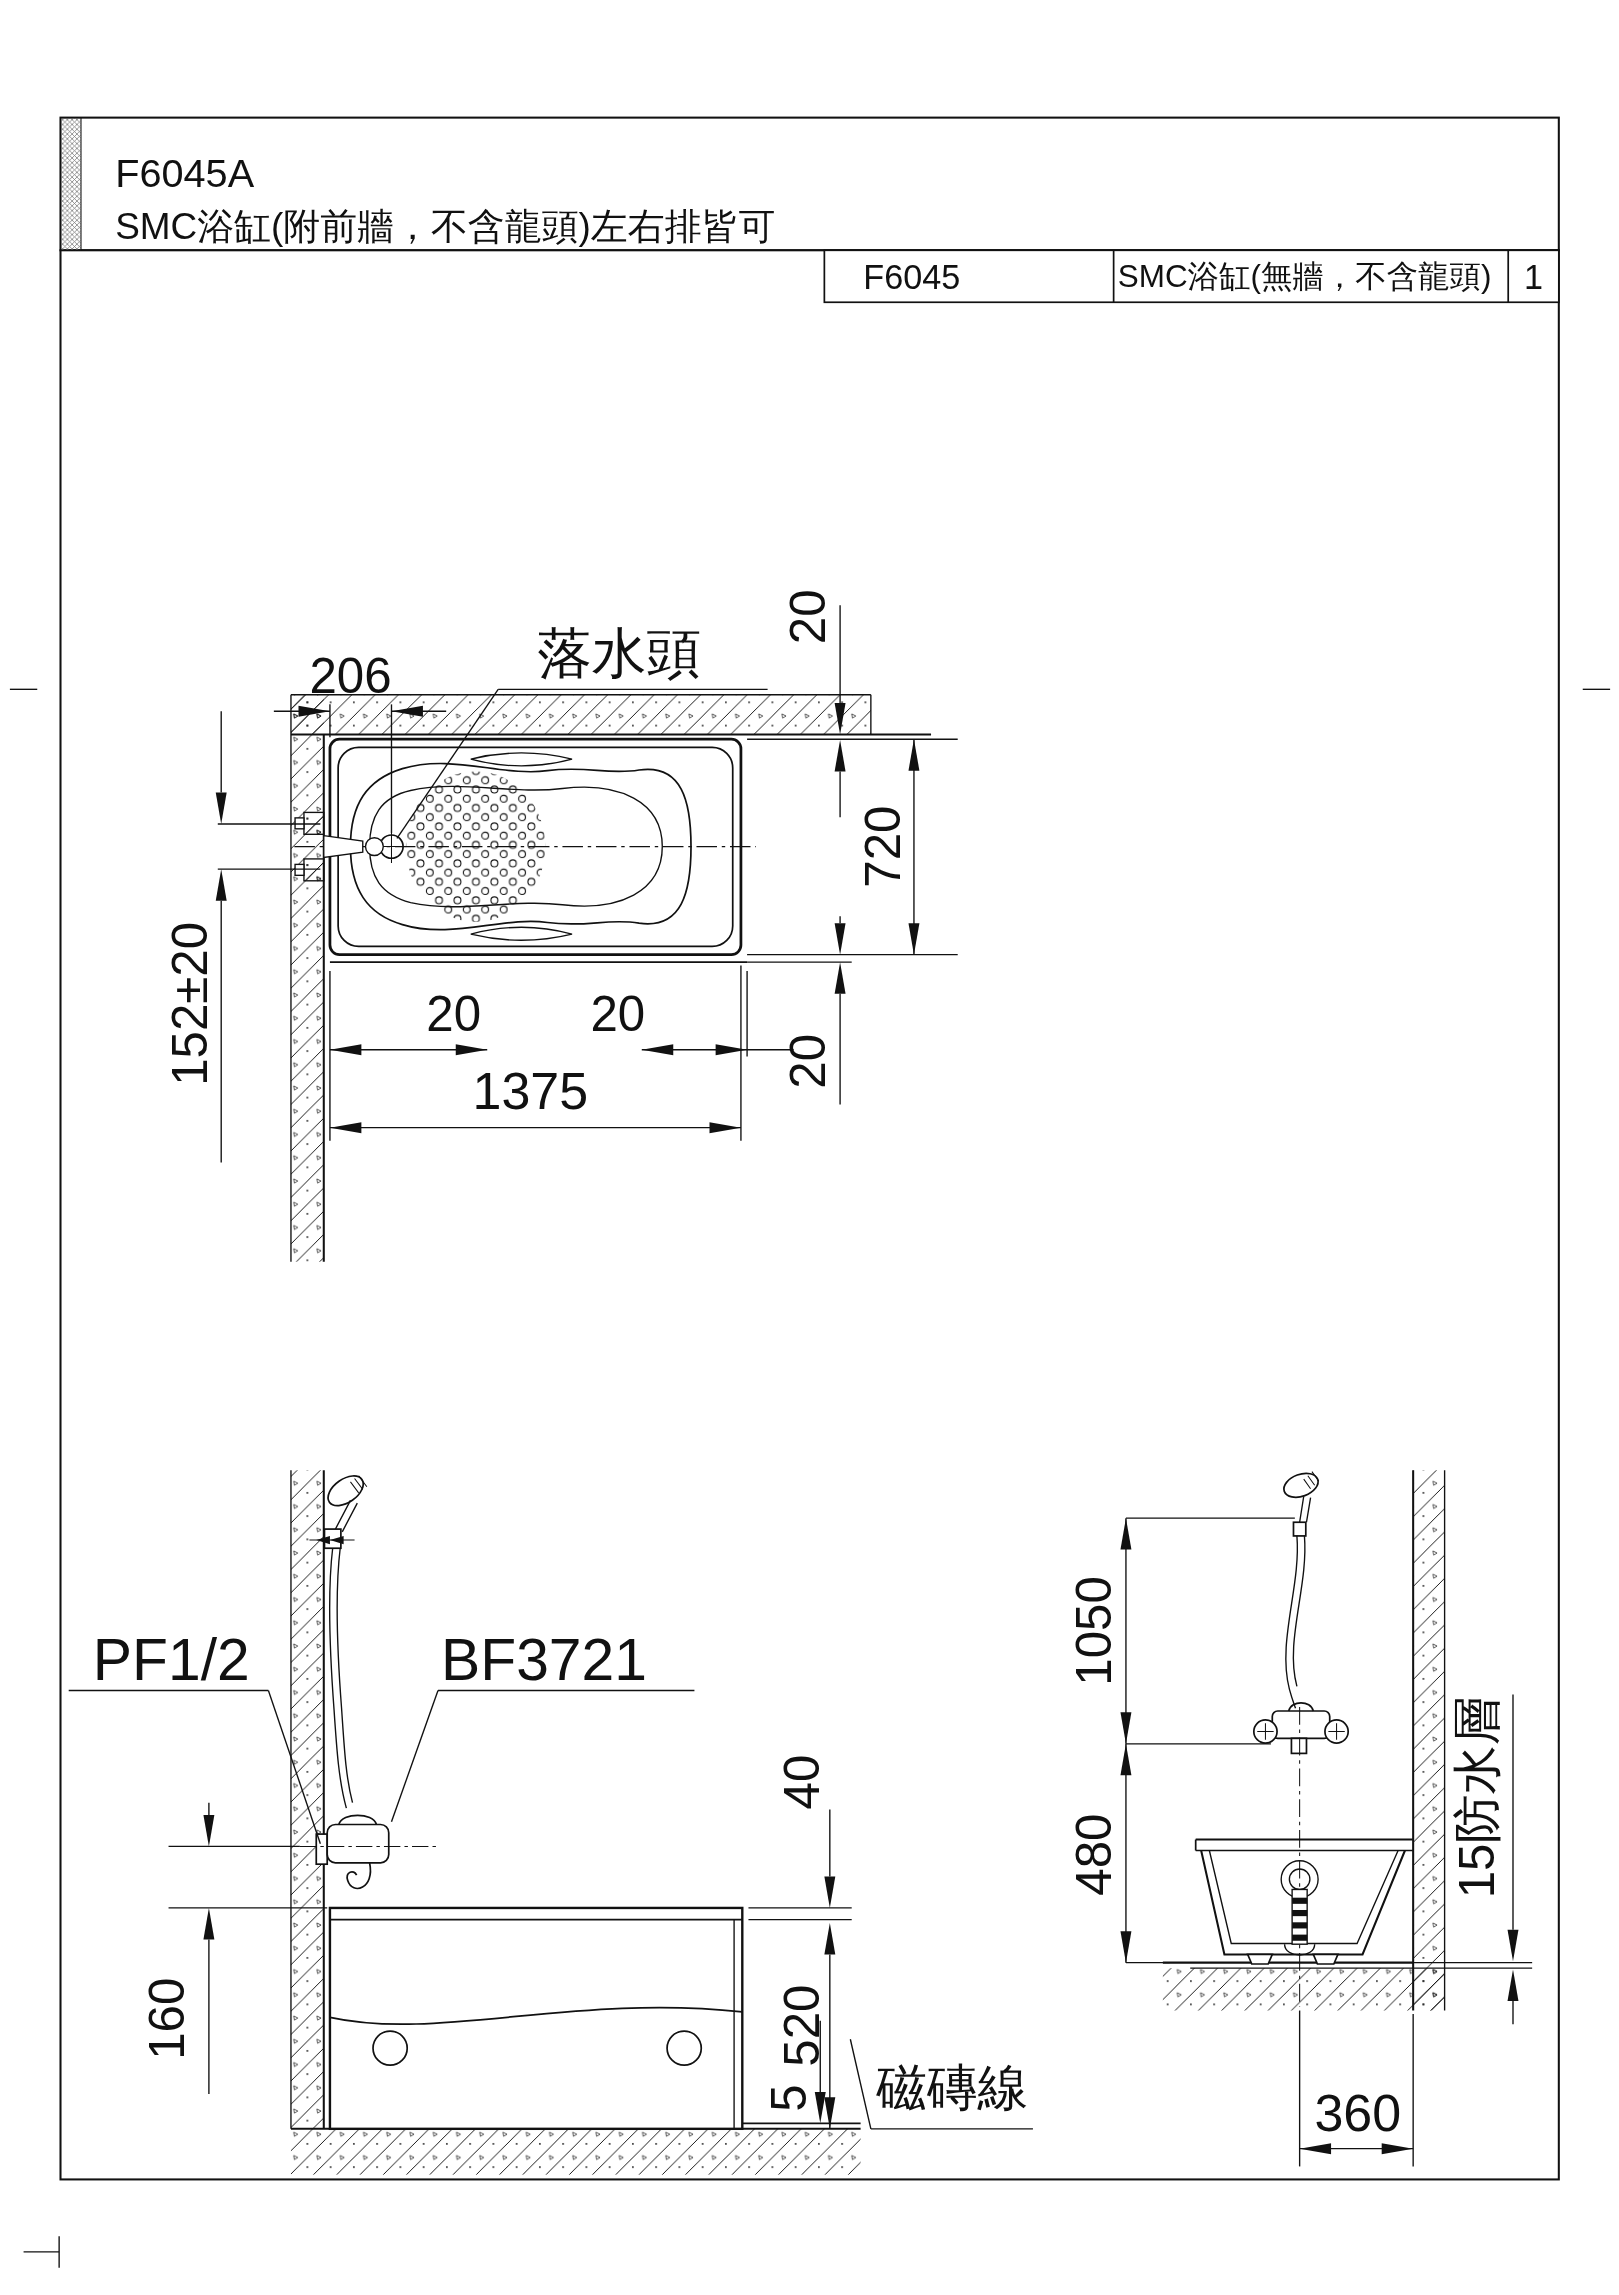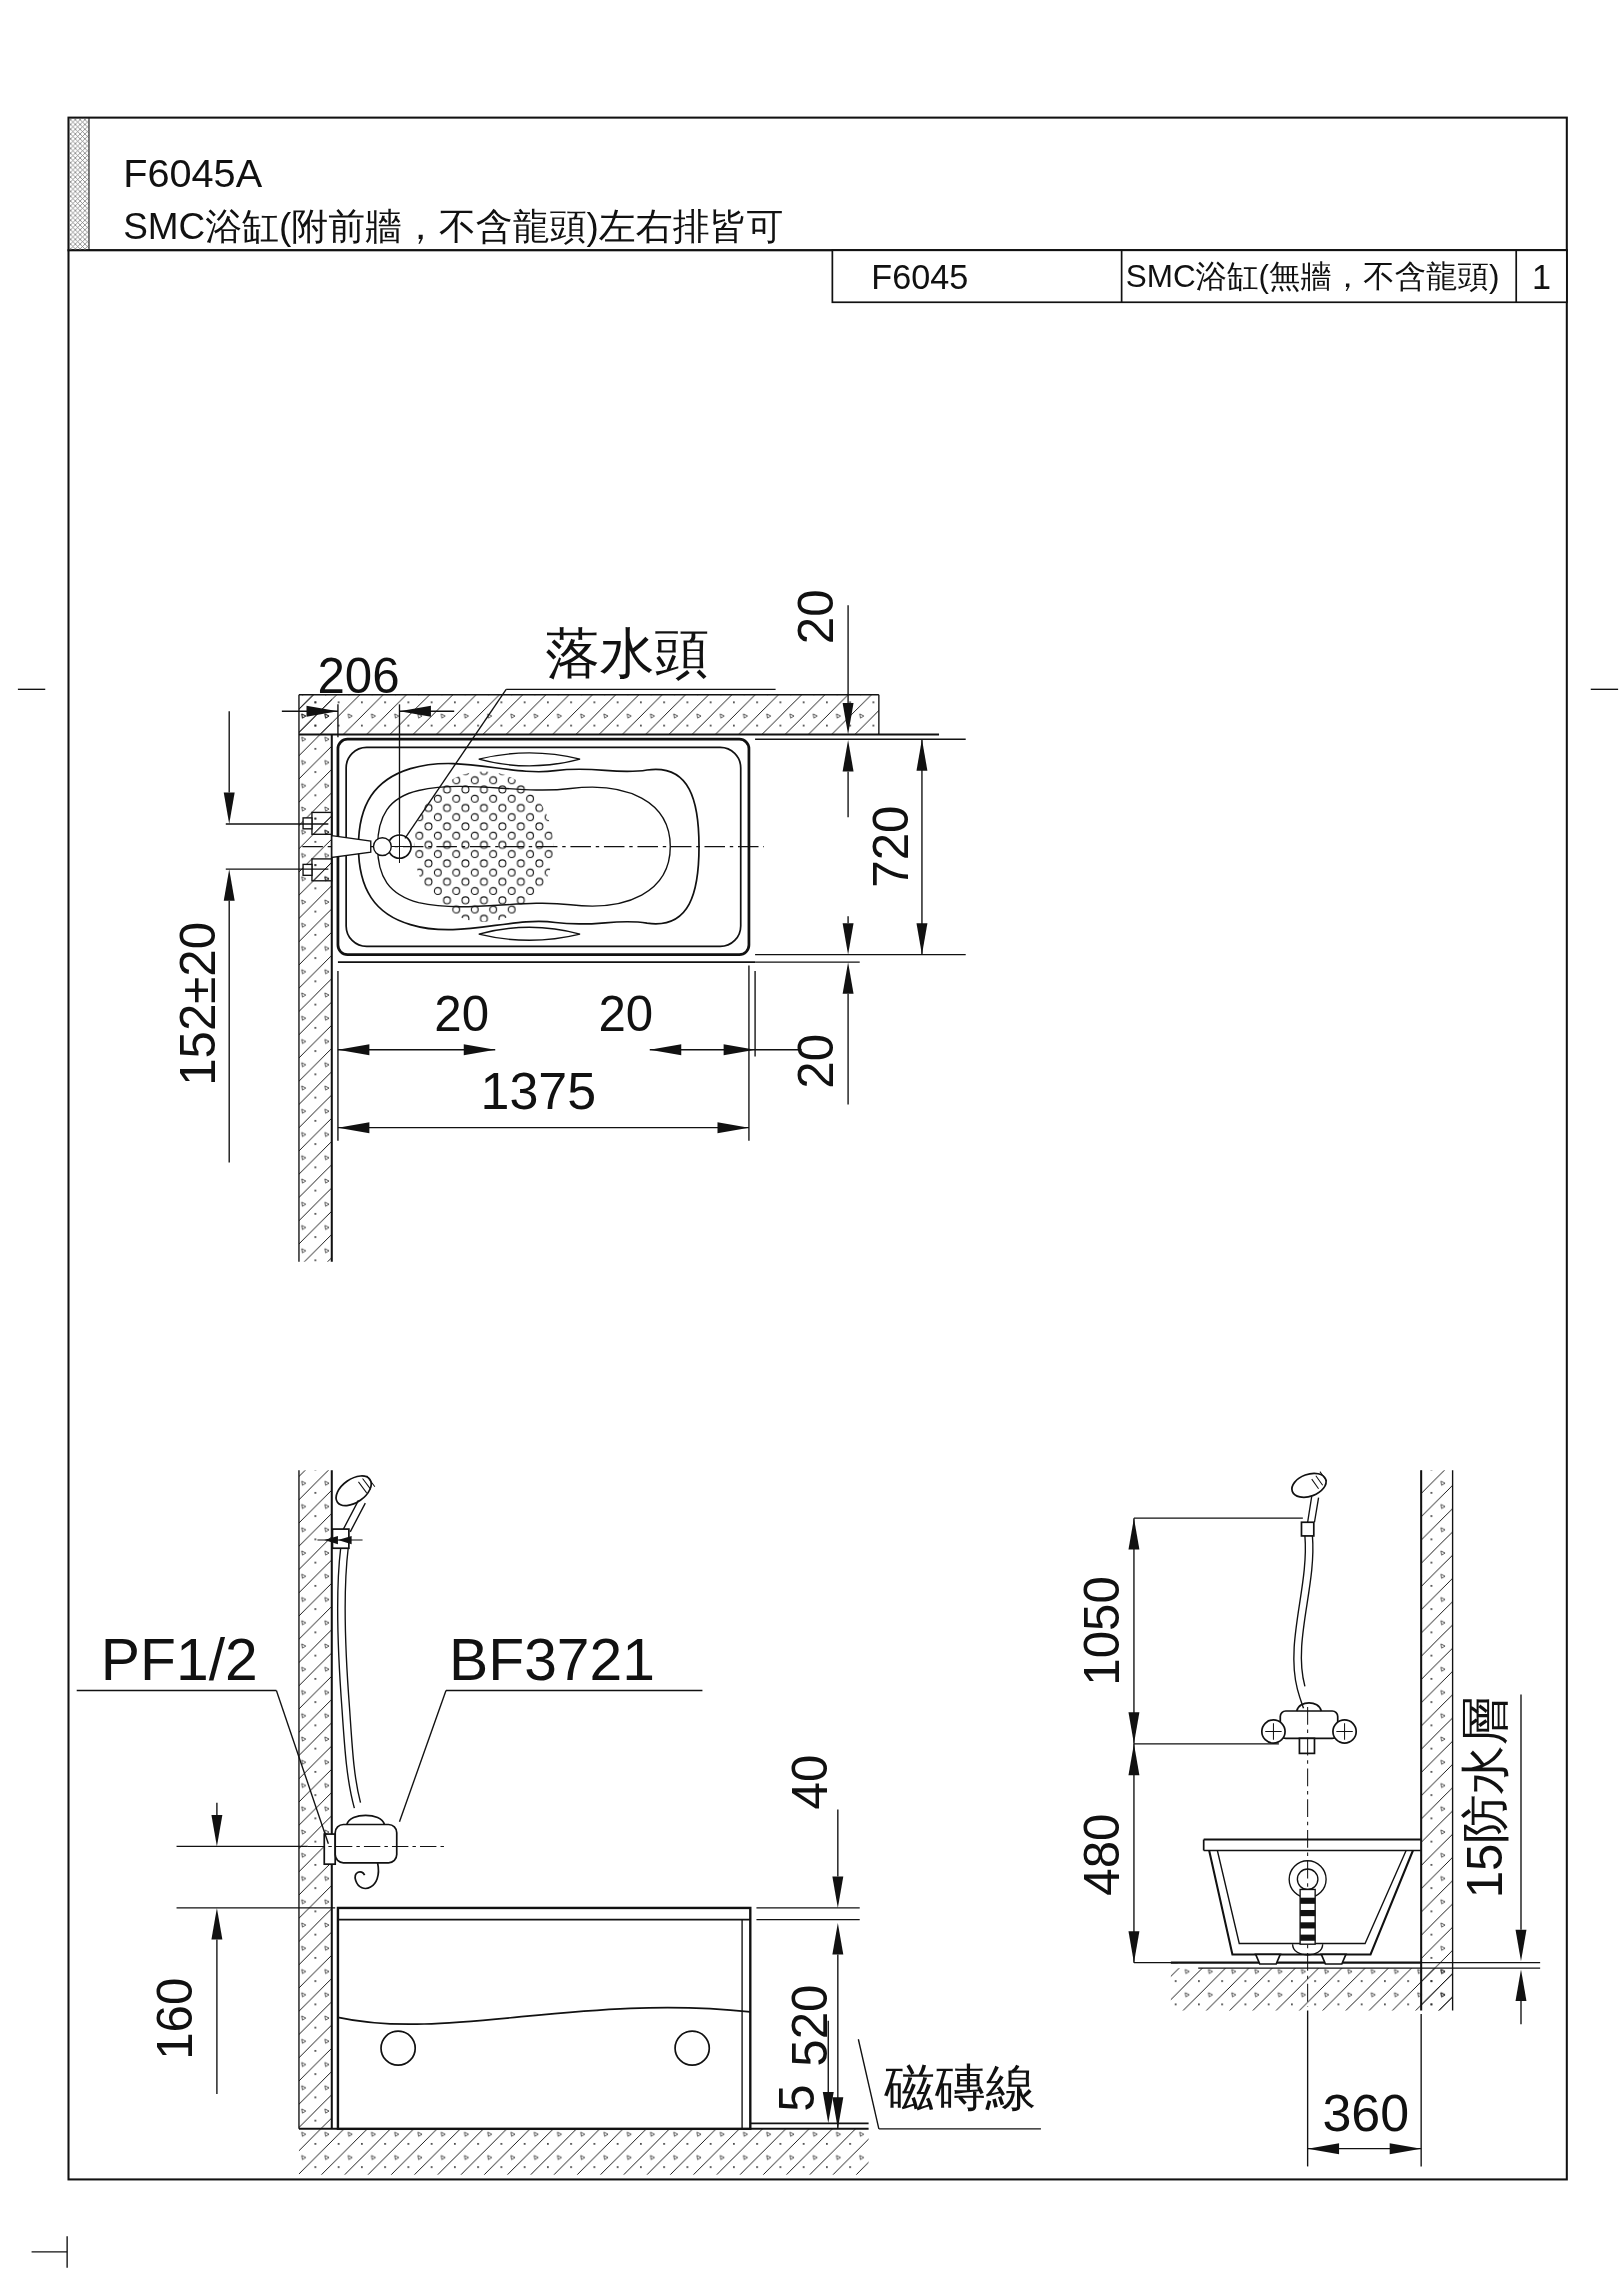--- a/index.html
+++ b/index.html
@@ -1,17 +1,17 @@
 <!DOCTYPE html>
 <html style="font-size:11px"><head>
 <meta charset="utf-8">
 <style>
   html,body{margin:0;padding:0;background:#ffffff;}
   body{font-family:"Liberation Sans","DejaVu Sans",sans-serif;}
-  #sheet{width:1432px;height:2295px;position:relative;background:#ffffff;padding-left:8px;}
+  #sheet{width:1432px;height:2295px;position:relative;background:#ffffff;}
   svg{display:block;}
   svg text{fill:#111;}
 </style>
 </head>
 <body>
 
 <div id="sheet">
 <svg width="1620" height="2295" viewBox="0 0 2368 3356">
   <defs>
     <pattern id="hatch" width="34" height="34" patternUnits="userSpaceOnUse">

